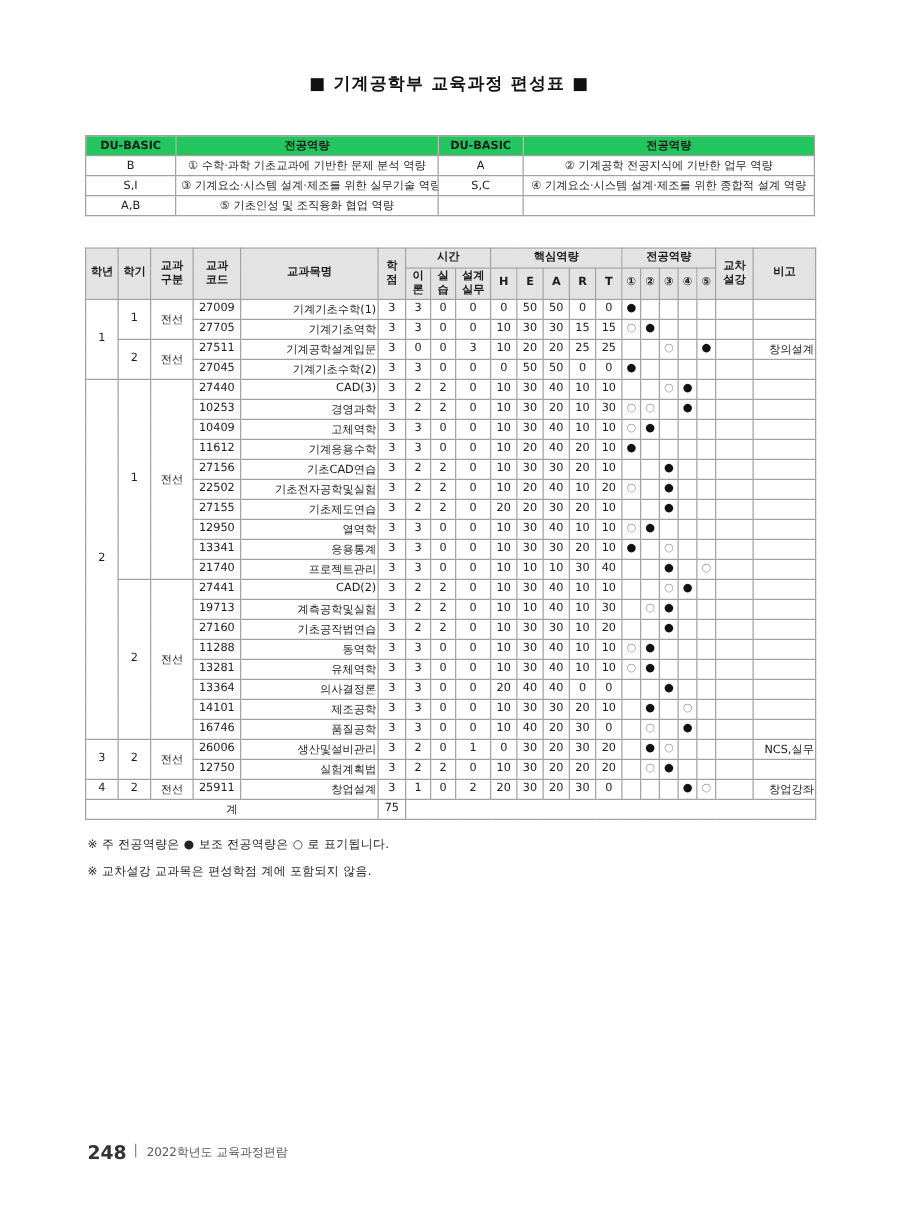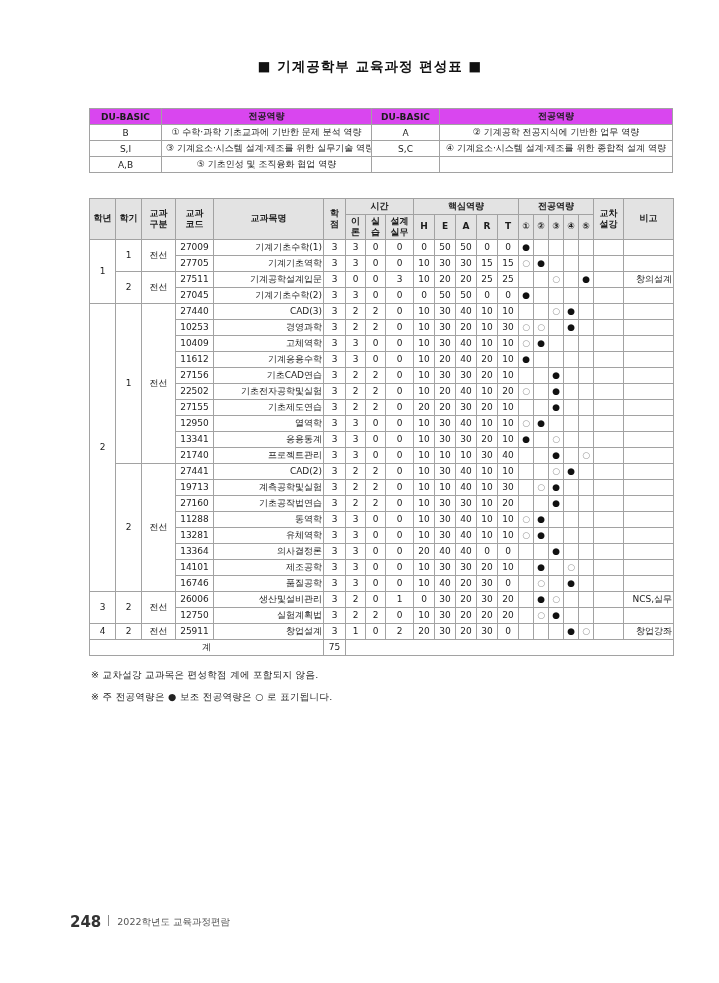--- a/index.html
+++ b/index.html
@@ -4,21 +4,20 @@
 <style>
   * { box-sizing: border-box; }
   html, body { margin: 0; padding: 0; background: #ffffff; }
   .page {
     position: relative;
     width: 719px; height: 983px;
     background: #ffffff;
     font-family: "DejaVu Sans", "Liberation Sans", sans-serif;
     color: #1c1c1c;
     overflow: hidden;
-    padding-left: 21px;
   }
   .doc-title {
     padding-top: 58px;
     text-align: center;
     font-size: 13.5px;
     font-weight: bold;
     letter-spacing: 1px;
     color: #111;
   }
   table { border-collapse: collapse; table-layout: fixed; }
@@ -30,21 +29,21 @@
     font-size: 9px;
     border: 1px solid #6e6e6e;
   }
   .comp-table th, .comp-table td {
     border: 1px solid #a2a2a2;
     height: 16px;
     padding: 0 4px;
     overflow: hidden;
     white-space: nowrap;
   }
-  .comp-table th { background: #d946ef; font-weight: bold; text-align: center; }
+  .comp-table th { background: #22c55e; font-weight: bold; text-align: center; }
   .comp-table td.key { text-align: center; }
   .comp-table td.desc { text-align: center; }
 
   
   .main-table {
     margin: 25px 0 0 68px;
     width: 584px;
     font-size: 9px;
     border: 1px solid #6e6e6e;
   }
@@ -710,22 +709,22 @@
     <tfoot>
       <tr>
         <td colspan="5" class="c">계</td>
         <td class="c">75</td>
         <td colspan="15"></td>
       </tr>
     </tfoot>
   </table>
 
   <div class="notes">
+    <div class="note-line">※  주 전공역량은 ● 보조 전공역량은 ○ 로 표기됩니다.</div>
     <div class="note-line">※  교차설강 교과목은 편성학점 계에 포함되지 않음.</div>
-    <div class="note-line">※  주 전공역량은 ● 보조 전공역량은 ○ 로 표기됩니다.</div>
   </div>
 
   <div class="page-footer">
     <span class="num">248</span>
     <span class="vbar"></span>
     <span>2022학년도 교육과정편람</span>
   </div>
 
 </div>
 

